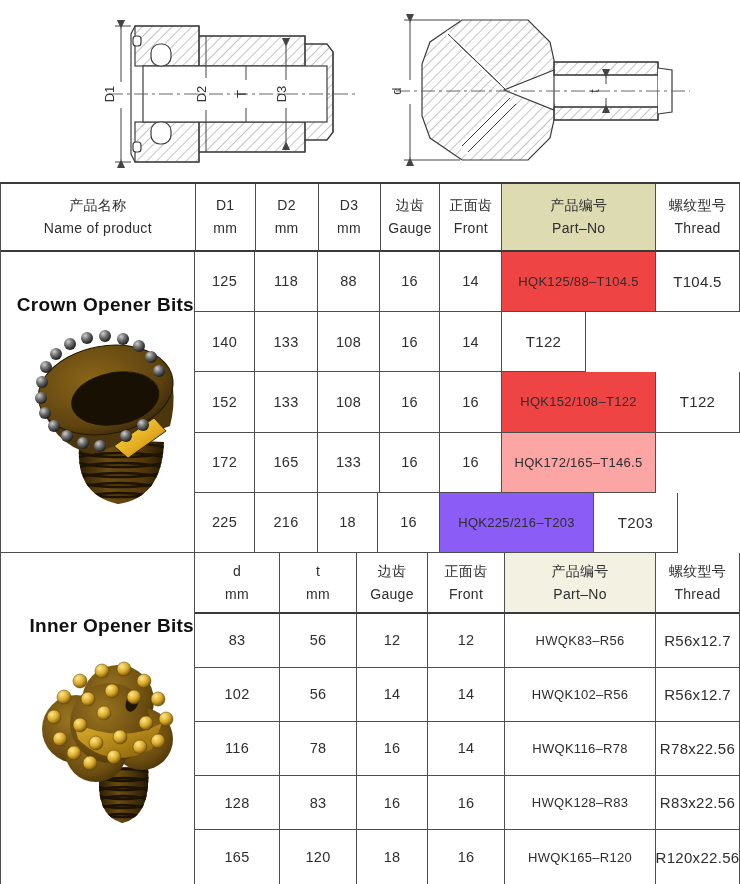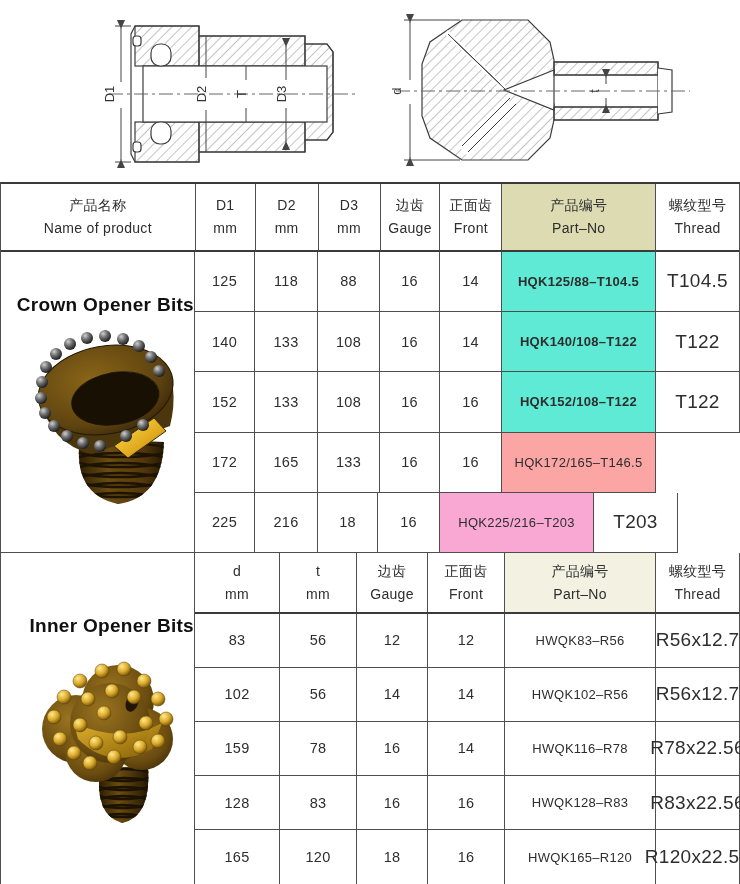--- a/index.html
+++ b/index.html
@@ -33,26 +33,26 @@
   .side{width:195px;box-sizing:border-box;border-right:1px solid #4e4e4e;
         border-bottom:1px solid #4e4e4e;display:flex;flex-direction:column;align-items:flex-end;}
   .inner-sec .side{border-bottom:none;}
   .rows{display:flex;flex-direction:column;flex:1;}
   .drow{display:flex;flex:1;}
   .ihead{height:61px;flex:none;}
   .ihead .c{border-bottom:2px solid #3a3a3a;}
   .inner-sec .drow:last-child .c{border-bottom:none;}
 
   .pn{font-size:13px;}
-  .thr{font-size:19px;}
+  .thr{font-size:15px;}
   
   .sh-h{background:#dcdbb2;}
-  .sh-a{background:#5eead4;font-weight:bold;}
+  .sh-a{background:#ef4444;}
   .sh-b{background:#fca5a5;}
-  .sh-c{background:#f9a8d4;}
+  .sh-c{background:#8b5cf6;}
   .sh-d{background:#f2f1e2;}
 
   .prod-title{margin-top:42px;font-size:19px;font-weight:bold;letter-spacing:.3px;color:#101010;}
   .inner-sec .prod-title{margin-top:62px;}
   .bit-img{margin-top:14px;}
 </style>
 </head>
 <body>
 
 <div class="page">
@@ -270,21 +270,20 @@
           <div class="c cw5">14</div>
           <div class="c cw6 pn sh-a">HQK125/88–T104.5</div>
           <div class="c cw7 thr">T104.5</div>
         </div>
         <div class="drow">
           <div class="c cw1">140</div>
           <div class="c cw2">133</div>
           <div class="c cw3">108</div>
           <div class="c cw4">16</div>
           <div class="c cw5">14</div>
-          <div class="c cw6 pn sh-a">HQK140/108–T122</div>
           <div class="c cw7 thr">T122</div>
         </div>
         <div class="drow">
           <div class="c cw1">152</div>
           <div class="c cw2">133</div>
           <div class="c cw3">108</div>
           <div class="c cw4">16</div>
           <div class="c cw5">16</div>
           <div class="c cw6 pn sh-a">HQK152/108–T122</div>
           <div class="c cw7 thr">T122</div>
@@ -421,21 +420,21 @@
         </div>
         <div class="drow">
           <div class="c iw1">102</div>
           <div class="c iw2">56</div>
           <div class="c iw3">14</div>
           <div class="c iw4">14</div>
           <div class="c iw5 pn">HWQK102–R56</div>
           <div class="c iw6 thr">R56x12.7</div>
         </div>
         <div class="drow">
-          <div class="c iw1">159</div>
+          <div class="c iw1">116</div>
           <div class="c iw2">78</div>
           <div class="c iw3">16</div>
           <div class="c iw4">14</div>
           <div class="c iw5 pn">HWQK116–R78</div>
           <div class="c iw6 thr">R78x22.56</div>
         </div>
         <div class="drow">
           <div class="c iw1">128</div>
           <div class="c iw2">83</div>
           <div class="c iw3">16</div>

